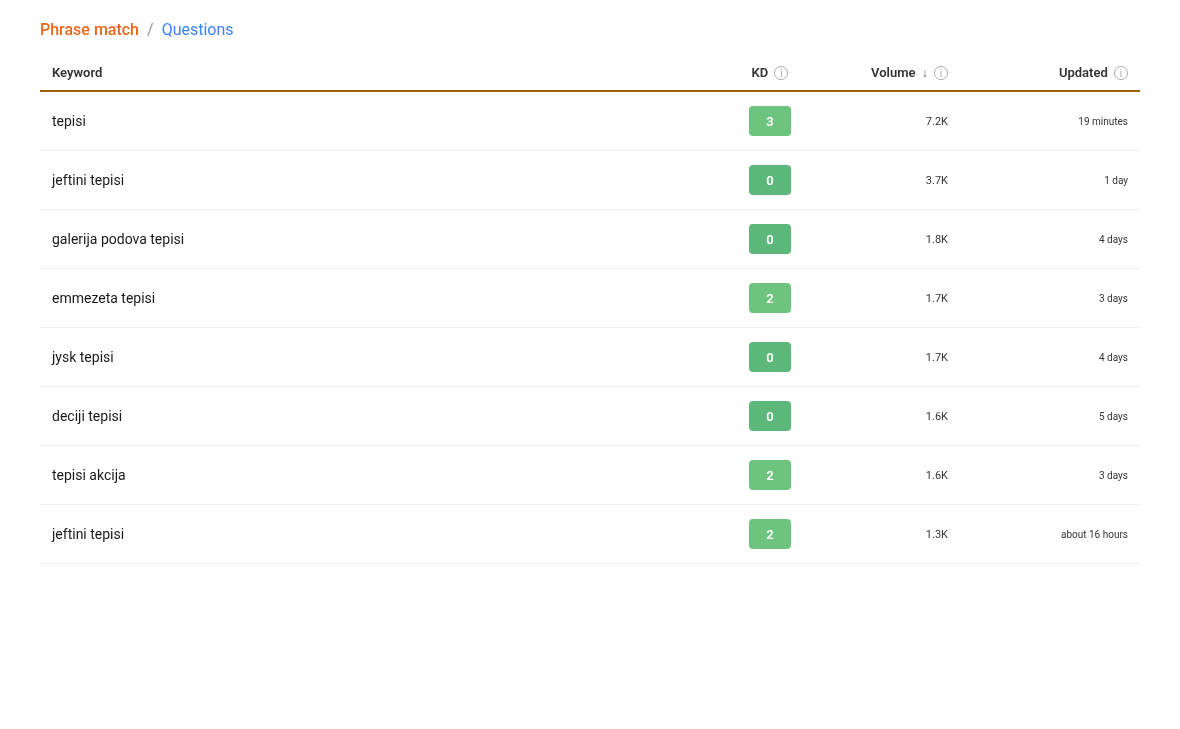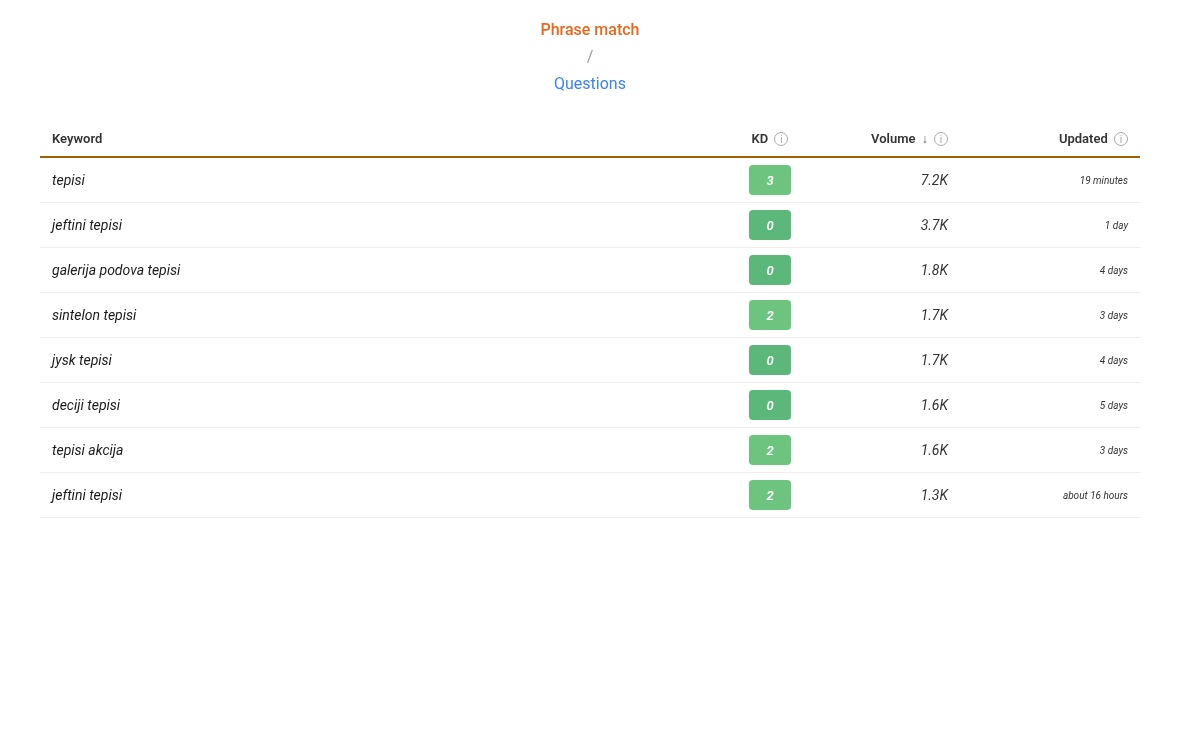--- a/index.html
+++ b/index.html
@@ -17,23 +17,22 @@
 
     .container {
       width: 1180px;
       padding: 20px 40px;
     }
 
     .breadcrumb {
       display: flex;
       align-items: center;
       gap: 8px;
-      margin-bottom: 28px;
+      margin-bottom: 16px;
       font-size: 16px;
-      flex-direction: column;
     }
 
     .breadcrumb-link {
       color: #e8671a;
       font-weight: 500;
       text-decoration: none;
       cursor: pointer;
     }
 
     .breadcrumb-separator {
@@ -99,38 +98,37 @@
       margin-left: 3px;
       color: #555;
       font-size: 12px;
     }
 
     tbody tr {
       border-bottom: 1px solid #eeeeee;
     }
 
     td {
-      padding: 7px 12px;
+      padding: 14px 12px;
       font-size: 14px;
       color: #1a1a1a;
-      font-style: italic;
     }
 
     td.keyword-col {
       font-size: 14px;
       color: #1a1a1a;
     }
 
     td.kd-col {
       text-align: center;
     }
 
     td.volume-col {
       text-align: right;
-      font-size: 14px;
+      font-size: 11px;
       color: #333;
     }
 
     td.updated-col {
       text-align: right;
       font-size: 10px;
       color: #333;
     }
 
     .kd-badge {
@@ -204,21 +202,21 @@
     </tr>
         <tr>
       <td class="keyword-col">galerija podova tepisi</td>
       <td class="kd-col">
         <span class="kd-badge">0</span>
       </td>
       <td class="volume-col">1.8K</td>
       <td class="updated-col">4 days</td>
     </tr>
         <tr>
-      <td class="keyword-col">sintelon tepisi</td>
+      <td class="keyword-col">emmezeta tepisi</td>
       <td class="kd-col">
         <span class="kd-badge kd-2">2</span>
       </td>
       <td class="volume-col">1.7K</td>
       <td class="updated-col">3 days</td>
     </tr>
         <tr>
       <td class="keyword-col">jysk tepisi</td>
       <td class="kd-col">
         <span class="kd-badge">0</span>

